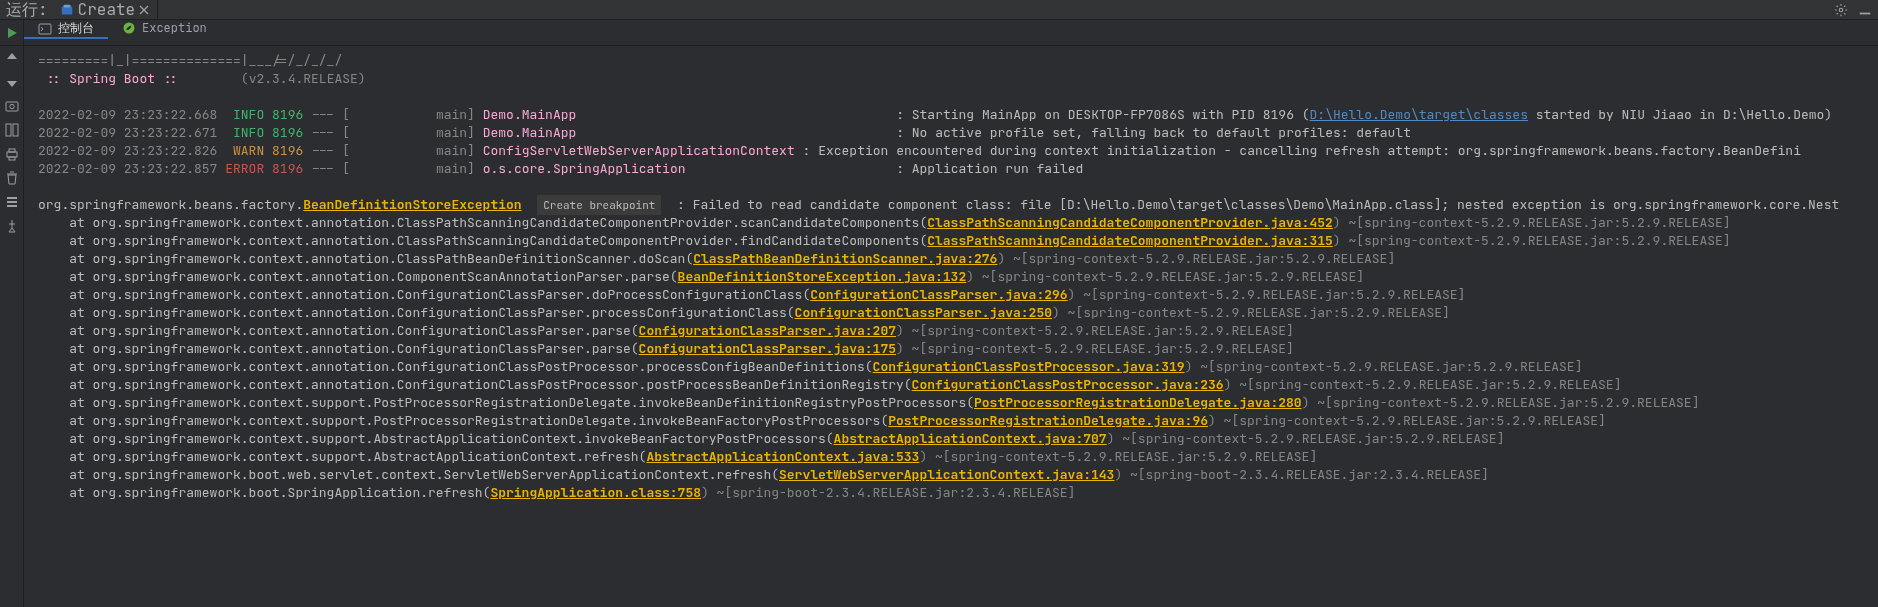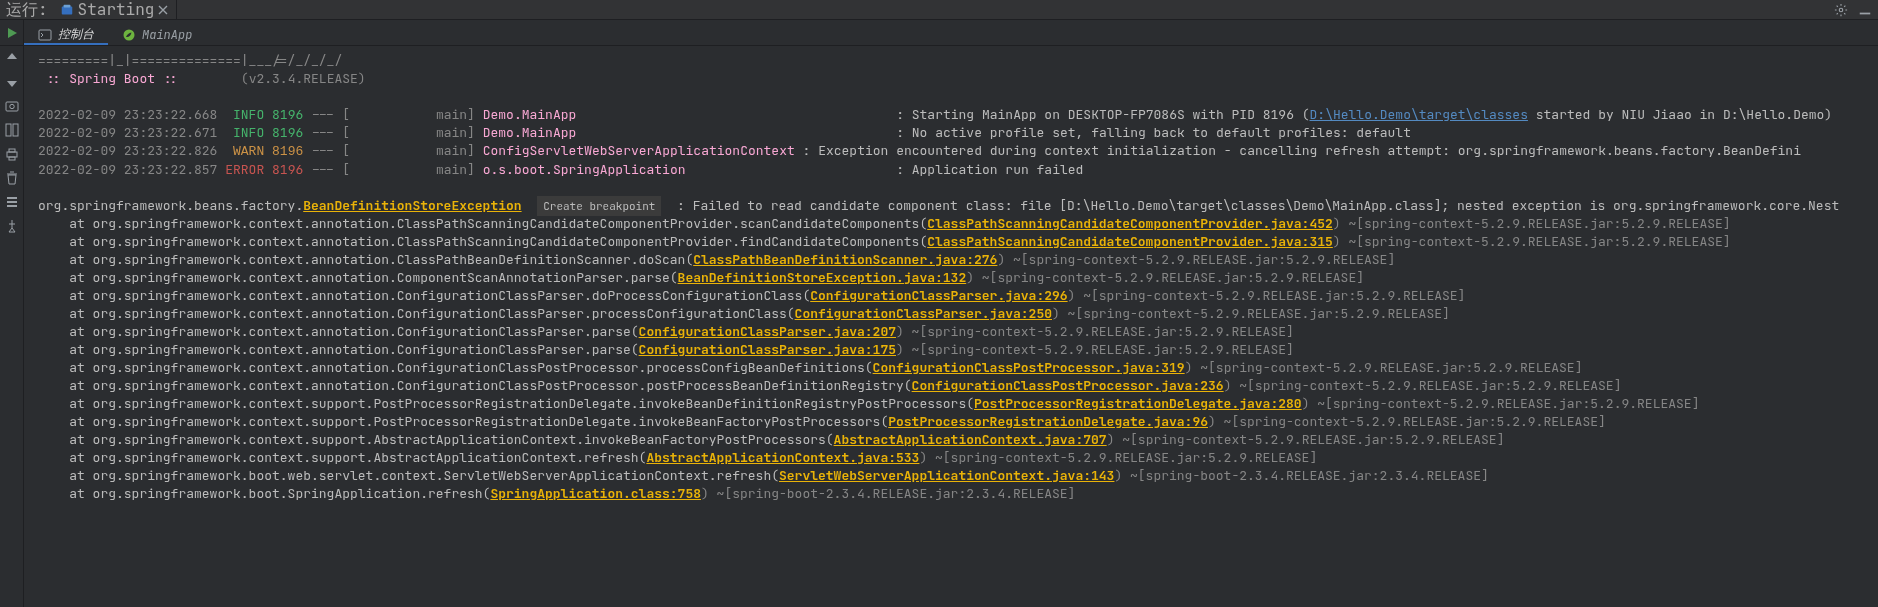--- a/index.html
+++ b/index.html
@@ -11,56 +11,56 @@
   .top-bar .lbl { margin-right:4px; }
   .tab { display:flex; align-items:center; gap:4px; padding:0 8px; height:100%;
     border-right:1px solid #1e1f22; }
   .tab .app-icon { width:14px; height:14px; }
   .top-tools { margin-left:auto; display:flex; gap:10px; color:#9aa0a6; }
   .top-tools svg { width:14px; height:14px; }
   .sub-bar { height:26px; background:#2b2d30; border-bottom:1px solid #1e1f22;
     display:flex; align-items:stretch; }
   .gutter-run { width:24px; display:flex; align-items:center; justify-content:center;
     border-right:1px solid #1e1f22; color:#4e9a53; }
-  .sub-tabs { display:flex; align-items:flex-end;font-style:italic; }
+  .sub-tabs { display:flex; align-items:flex-start; }
   .sub-tab { display:flex; align-items:center; gap:6px; padding:0 14px;
     border-bottom:2px solid transparent; color:#9aa0a6; cursor:pointer; }
   .sub-tab.active { border-bottom-color:#356fbe; color:#dcdcdc; }
   .sub-tab svg { width:14px; height:14px; }
   .body { display:flex; height:calc(100% - 46px); }
   .left-gutter { width:24px; background:#2b2d30; border-right:1px solid #1e1f22;
     display:flex; flex-direction:column; align-items:center; padding-top:4px; gap:8px; }
   .left-gutter .ic { width:16px; height:16px; color:#9aa0a6; cursor:pointer; }
   .console-wrap { flex:1; overflow:hidden; position:relative; }
   .console { padding:6px 0 0 14px; font-size:13px; line-height:18px;
     white-space:pre; overflow:auto; height:100%; color:#bcbcbc; }
   .grey { color:#868686; }
   .info { color:#45b26b; }
-  .warn { color:#cc9246;font-family:Liberation Mono, monospace; }
+  .warn { color:#cc9246; }
   .error { color:#c75450; }
   .cyan { color:#f9a8d4; }
   .link { color:#548ac1; text-decoration:underline; cursor:pointer; }
   .exlink { color:#eab308; text-decoration:underline; cursor:pointer;font-weight:bold; }
   .tag { color:#bcbcbc; background:#3b3b3b; border-radius:0; padding:3px 6px;
     font-size:11px; }
   .scroll-shadow { position:absolute; left:0; right:0; bottom:0; height:14px;
     background:linear-gradient(to top,#2b2d30,transparent); pointer-events:none; }
   a { color:inherit; }
 </style>
 </head>
 <body>
 
 <div class="top-bar">
   <span class="lbl">运行:</span>
   <div class="tab">
     <svg class="app-icon" viewBox="0 0 16 16">
       <rect x="2" y="4" width="12" height="9" rx="1" fill="#356fbe"></rect>
         <rect x="4" y="2" width="8" height="3" rx="1" fill="#6da1d4"></rect>
     </svg>
-    <span>Starting</span>
+    <span>Create</span>
     <svg width="10" height="10" viewBox="0 0 10 10">
       <path d="M1 1 L9 9 M9 1 L1 9" stroke="#9aa0a6" stroke-width="1.4"></path>
     </svg>
   </div>
   <div class="top-tools">
     <svg viewBox="0 0 16 16">
       <circle cx="8" cy="8" r="2" fill="none" stroke="#9aa0a6" stroke-width="1.3"></circle>
       <path d="M8 1v2M8 13v2M1 8h2M13 8h2M3 3l1.4 1.4M11.6 11.6 13 13M13 3l-1.4 1.4M4.4 11.6 3 13" stroke="#9aa0a6" stroke-width="1.3"></path>
     </svg>
     <svg viewBox="0 0 16 16">
@@ -81,21 +81,21 @@
         <rect x="1" y="2" width="12" height="10" rx="1" fill="none" stroke="#9aa0a6"></rect>
         <path d="M3 5l2 2-2 2" fill="none" stroke="#9aa0a6"></path>
       </svg>
       <span>控制台</span>
     </div>
     <div class="sub-tab">
       <svg viewBox="0 0 14 14">
         <circle cx="7" cy="7" r="5.5" fill="#6db33f"></circle>
         <path d="M4 9c3 .5 5-1.5 5.5-4.5C7 5 5 6.5 4 9z" fill="#2b2d30"></path>
       </svg>
-      <span>MainApp</span>
+      <span>Exception</span>
     </div>
   </div>
 </div>
 
 <div class="body">
   <div class="left-gutter">
     <svg class="ic" viewBox="0 0 16 16">
         <path d="M8 3 3 9h10z" fill="#9aa0a6"></path>
       </svg>
     <svg class="ic" viewBox="0 0 16 16">
@@ -127,21 +127,21 @@
       </svg>
   </div>
 
   <div class="console-wrap">
   <div class="console"><span class="grey">=========|_|==============|___/=/_/_/_/</span>
  <span class="cyan">:: Spring Boot ::</span>        <span class="grey">(v2.3.4.RELEASE)</span>
 
 <span><span class="grey">2022-02-09 23:23:22.668</span>  <span class="info">INFO</span> <span class="info">8196</span> <span class="grey">--- [</span>           <span class="grey">main]</span> <span class="cyan">Demo.MainApp</span>                                         <span>: Starting MainApp on DESKTOP-FP7086S with PID 8196 (</span><a class="link">D:\Hello.Demo\target\classes</a><span> started by NIU Jiaao in D:\Hello.Demo)</span></span>
 <span><span class="grey">2022-02-09 23:23:22.671</span>  <span class="info">INFO</span> <span class="info">8196</span> <span class="grey">--- [</span>           <span class="grey">main]</span> <span class="cyan">Demo.MainApp</span>                                         <span>: No active profile set, falling back to default profiles: default</span></span>
 <span><span class="grey">2022-02-09 23:23:22.826</span>  <span class="warn">WARN</span> <span class="warn">8196</span> <span class="grey">--- [</span>           <span class="grey">main]</span> <span class="cyan">ConfigServletWebServerApplicationContext</span> <span>: Exception encountered during context initialization - cancelling refresh attempt: org.springframework.beans.factory.BeanDefini</span></span>
-<span><span class="grey">2022-02-09 23:23:22.857</span> <span class="error">ERROR</span> <span class="error">8196</span> <span class="grey">--- [</span>           <span class="grey">main]</span> <span class="cyan">o.s.boot.SpringApplication</span>                           <span>: Application run failed</span></span>
+<span><span class="grey">2022-02-09 23:23:22.857</span> <span class="error">ERROR</span> <span class="error">8196</span> <span class="grey">--- [</span>           <span class="grey">main]</span> <span class="cyan">o.s.core.SpringApplication</span>                           <span>: Application run failed</span></span>
 
 <span><span>org.springframework.beans.factory.</span><a class="exlink">BeanDefinitionStoreException</a>  <span class="tag">Create breakpoint</span>  <span>: Failed to read candidate component class: file [D:\Hello.Demo\target\classes\Demo\MainApp.class]; nested exception is org.springframework.core.Nest</span></span>
 <span><span>    at org.springframework.context.annotation.ClassPathScanningCandidateComponentProvider.scanCandidateComponents(</span><a class="exlink">ClassPathScanningCandidateComponentProvider.java:452</a><span class="grey">) ~[spring-context-5.2.9.RELEASE.jar:5.2.9.RELEASE]</span></span>
 <span><span>    at org.springframework.context.annotation.ClassPathScanningCandidateComponentProvider.findCandidateComponents(</span><a class="exlink">ClassPathScanningCandidateComponentProvider.java:315</a><span class="grey">) ~[spring-context-5.2.9.RELEASE.jar:5.2.9.RELEASE]</span></span>
 <span><span>    at org.springframework.context.annotation.ClassPathBeanDefinitionScanner.doScan(</span><a class="exlink">ClassPathBeanDefinitionScanner.java:276</a><span class="grey">) ~[spring-context-5.2.9.RELEASE.jar:5.2.9.RELEASE]</span></span>
 <span><span>    at org.springframework.context.annotation.ComponentScanAnnotationParser.parse(</span><a class="exlink">BeanDefinitionStoreException.java:132</a><span class="grey">) ~[spring-context-5.2.9.RELEASE.jar:5.2.9.RELEASE]</span></span>
 <span><span>    at org.springframework.context.annotation.ConfigurationClassParser.doProcessConfigurationClass(</span><a class="exlink">ConfigurationClassParser.java:296</a><span class="grey">) ~[spring-context-5.2.9.RELEASE.jar:5.2.9.RELEASE]</span></span>
 <span><span>    at org.springframework.context.annotation.ConfigurationClassParser.processConfigurationClass(</span><a class="exlink">ConfigurationClassParser.java:250</a><span class="grey">) ~[spring-context-5.2.9.RELEASE.jar:5.2.9.RELEASE]</span></span>
 <span><span>    at org.springframework.context.annotation.ConfigurationClassParser.parse(</span><a class="exlink">ConfigurationClassParser.java:207</a><span class="grey">) ~[spring-context-5.2.9.RELEASE.jar:5.2.9.RELEASE]</span></span>
 <span><span>    at org.springframework.context.annotation.ConfigurationClassParser.parse(</span><a class="exlink">ConfigurationClassParser.java:175</a><span class="grey">) ~[spring-context-5.2.9.RELEASE.jar:5.2.9.RELEASE]</span></span>

